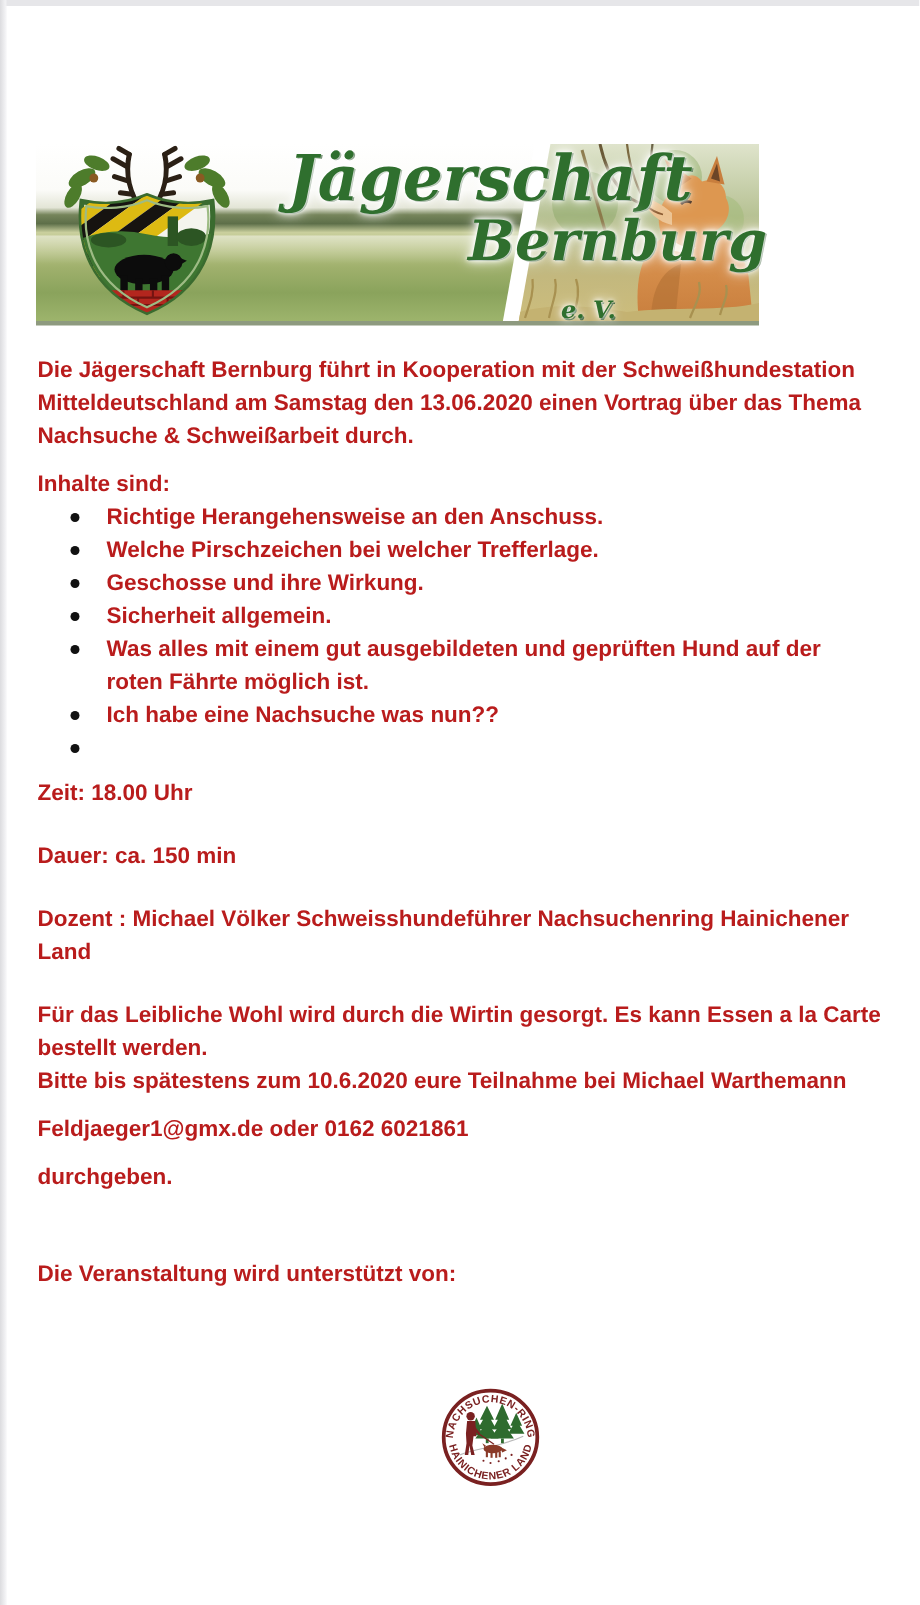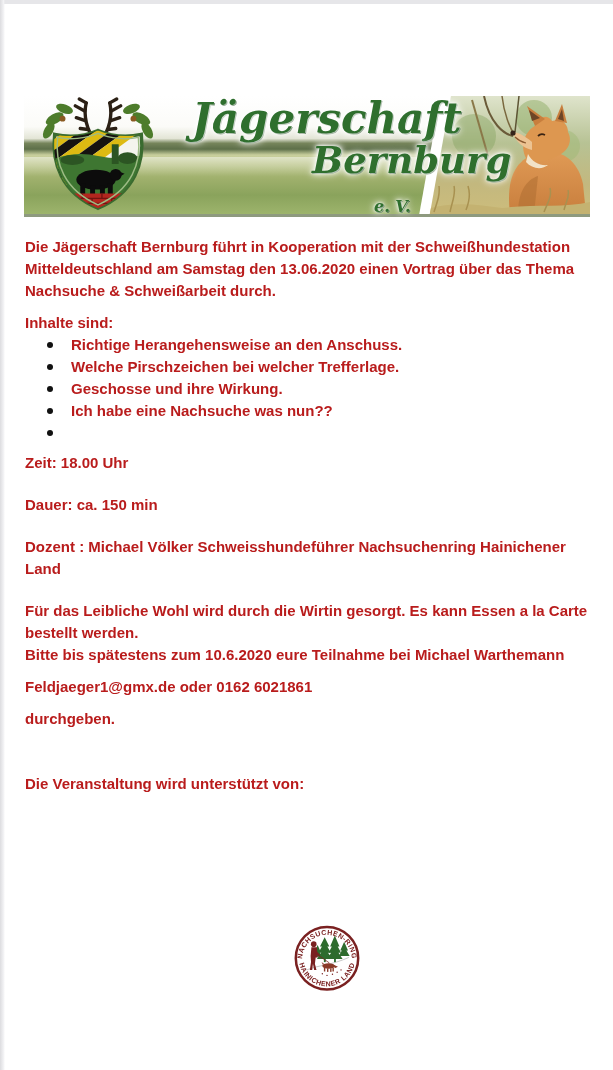--- a/index.html
+++ b/index.html
@@ -9,21 +9,21 @@
     font-family:"Liberation Sans", sans-serif;
     position:relative;
     overflow:hidden;
   }
   .page{position:absolute;inset:0;background:#fff;}
   .edge-top{position:absolute;left:0;top:0;width:613px;height:4px;background:#e6e6e9;}
   .edge-left{position:absolute;left:0;top:0;width:5px;height:1070px;
     background:linear-gradient(to right,#dcdcdf,#f2f2f4 70%,rgba(255,255,255,0));}
 
   
-  .banner{position:absolute;left:24px;top:96px;width:566px;height:118px;
+  .banner{position:absolute;left:24px;top:96px;width:482px;height:118px;
     border-bottom:3px solid #8e9a7f;box-sizing:content-box;}
   .banner-bg{position:absolute;inset:0;overflow:hidden;
     background:linear-gradient(to bottom,
       #ffffff 0%, #fbfbf8 26%, #e3e5d6 36%,
       #76855b 40%, #5d6f49 45%,
       #c9cf9d 50%, #b9c386 58%, #9fb06c 70%, #8aa35c 84%, #9db46c 100%);}
   .banner-bg:after{content:"";position:absolute;left:0;right:0;top:52%;height:16%;
     background:linear-gradient(to bottom,rgba(255,255,255,.45),rgba(255,255,255,0));}
   .title-block{position:absolute;left:168px;top:2px;width:330px;
     font-family:"DejaVu Serif", serif;font-style:italic;font-weight:bold;
@@ -210,20 +210,28 @@
         <li>
         <span class="bullet-dot"></span>
         <span>Welche Pirschzeichen bei welcher Trefferlage.</span>
       </li>
         <li>
         <span class="bullet-dot"></span>
         <span>Geschosse und ihre Wirkung.</span>
       </li>
         <li>
         <span class="bullet-dot"></span>
+        <span>Sicherheit allgemein.</span>
+      </li>
+        <li>
+        <span class="bullet-dot"></span>
+        <span>Was alles mit einem gut ausgebildeten und geprüften Hund auf der roten Fährte möglich ist.</span>
+      </li>
+        <li>
+        <span class="bullet-dot"></span>
         <span>Ich habe eine Nachsuche was nun??</span>
       </li>
         <li>
         <span class="bullet-dot"></span>
       </li>
       </ul>
 
     <p class="para gap-lg">Zeit: 18.00 Uhr</p>
     <p class="para gap-md">Dauer: ca. 150 min</p>
     <p class="para gap-md">Dozent : Michael Völker Schweisshundeführer Nachsuchenring Hainichener Land</p>

